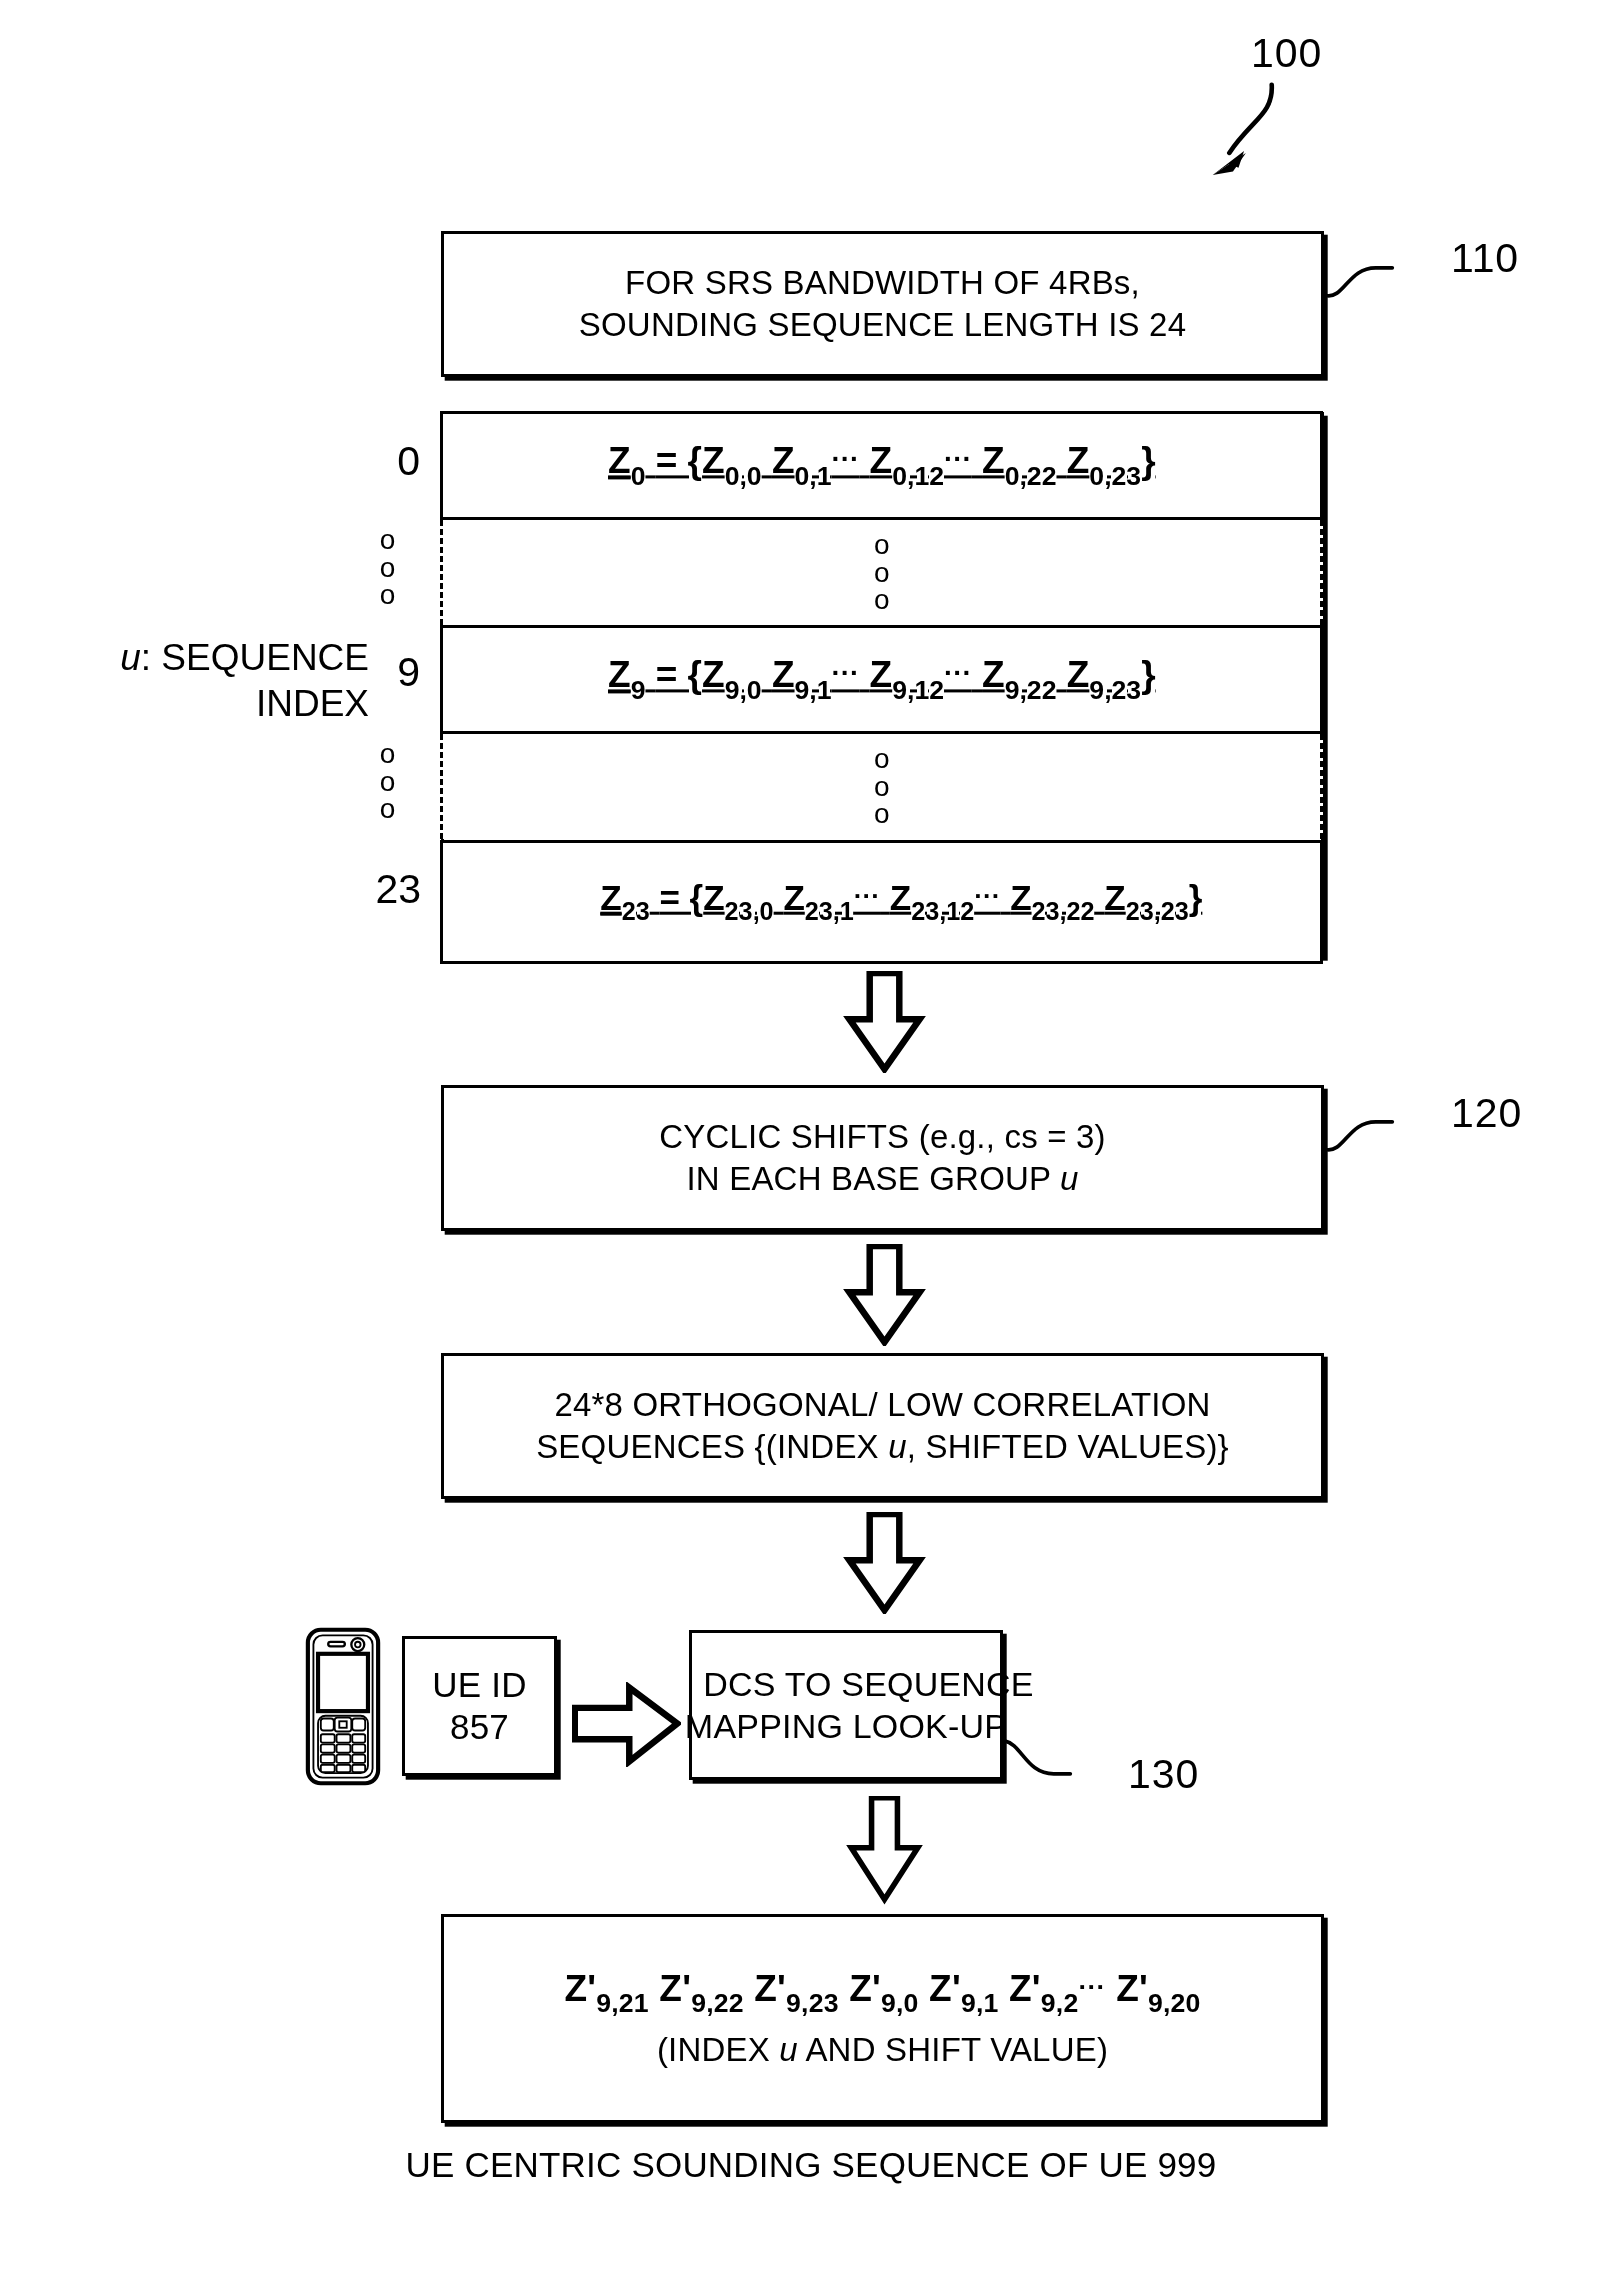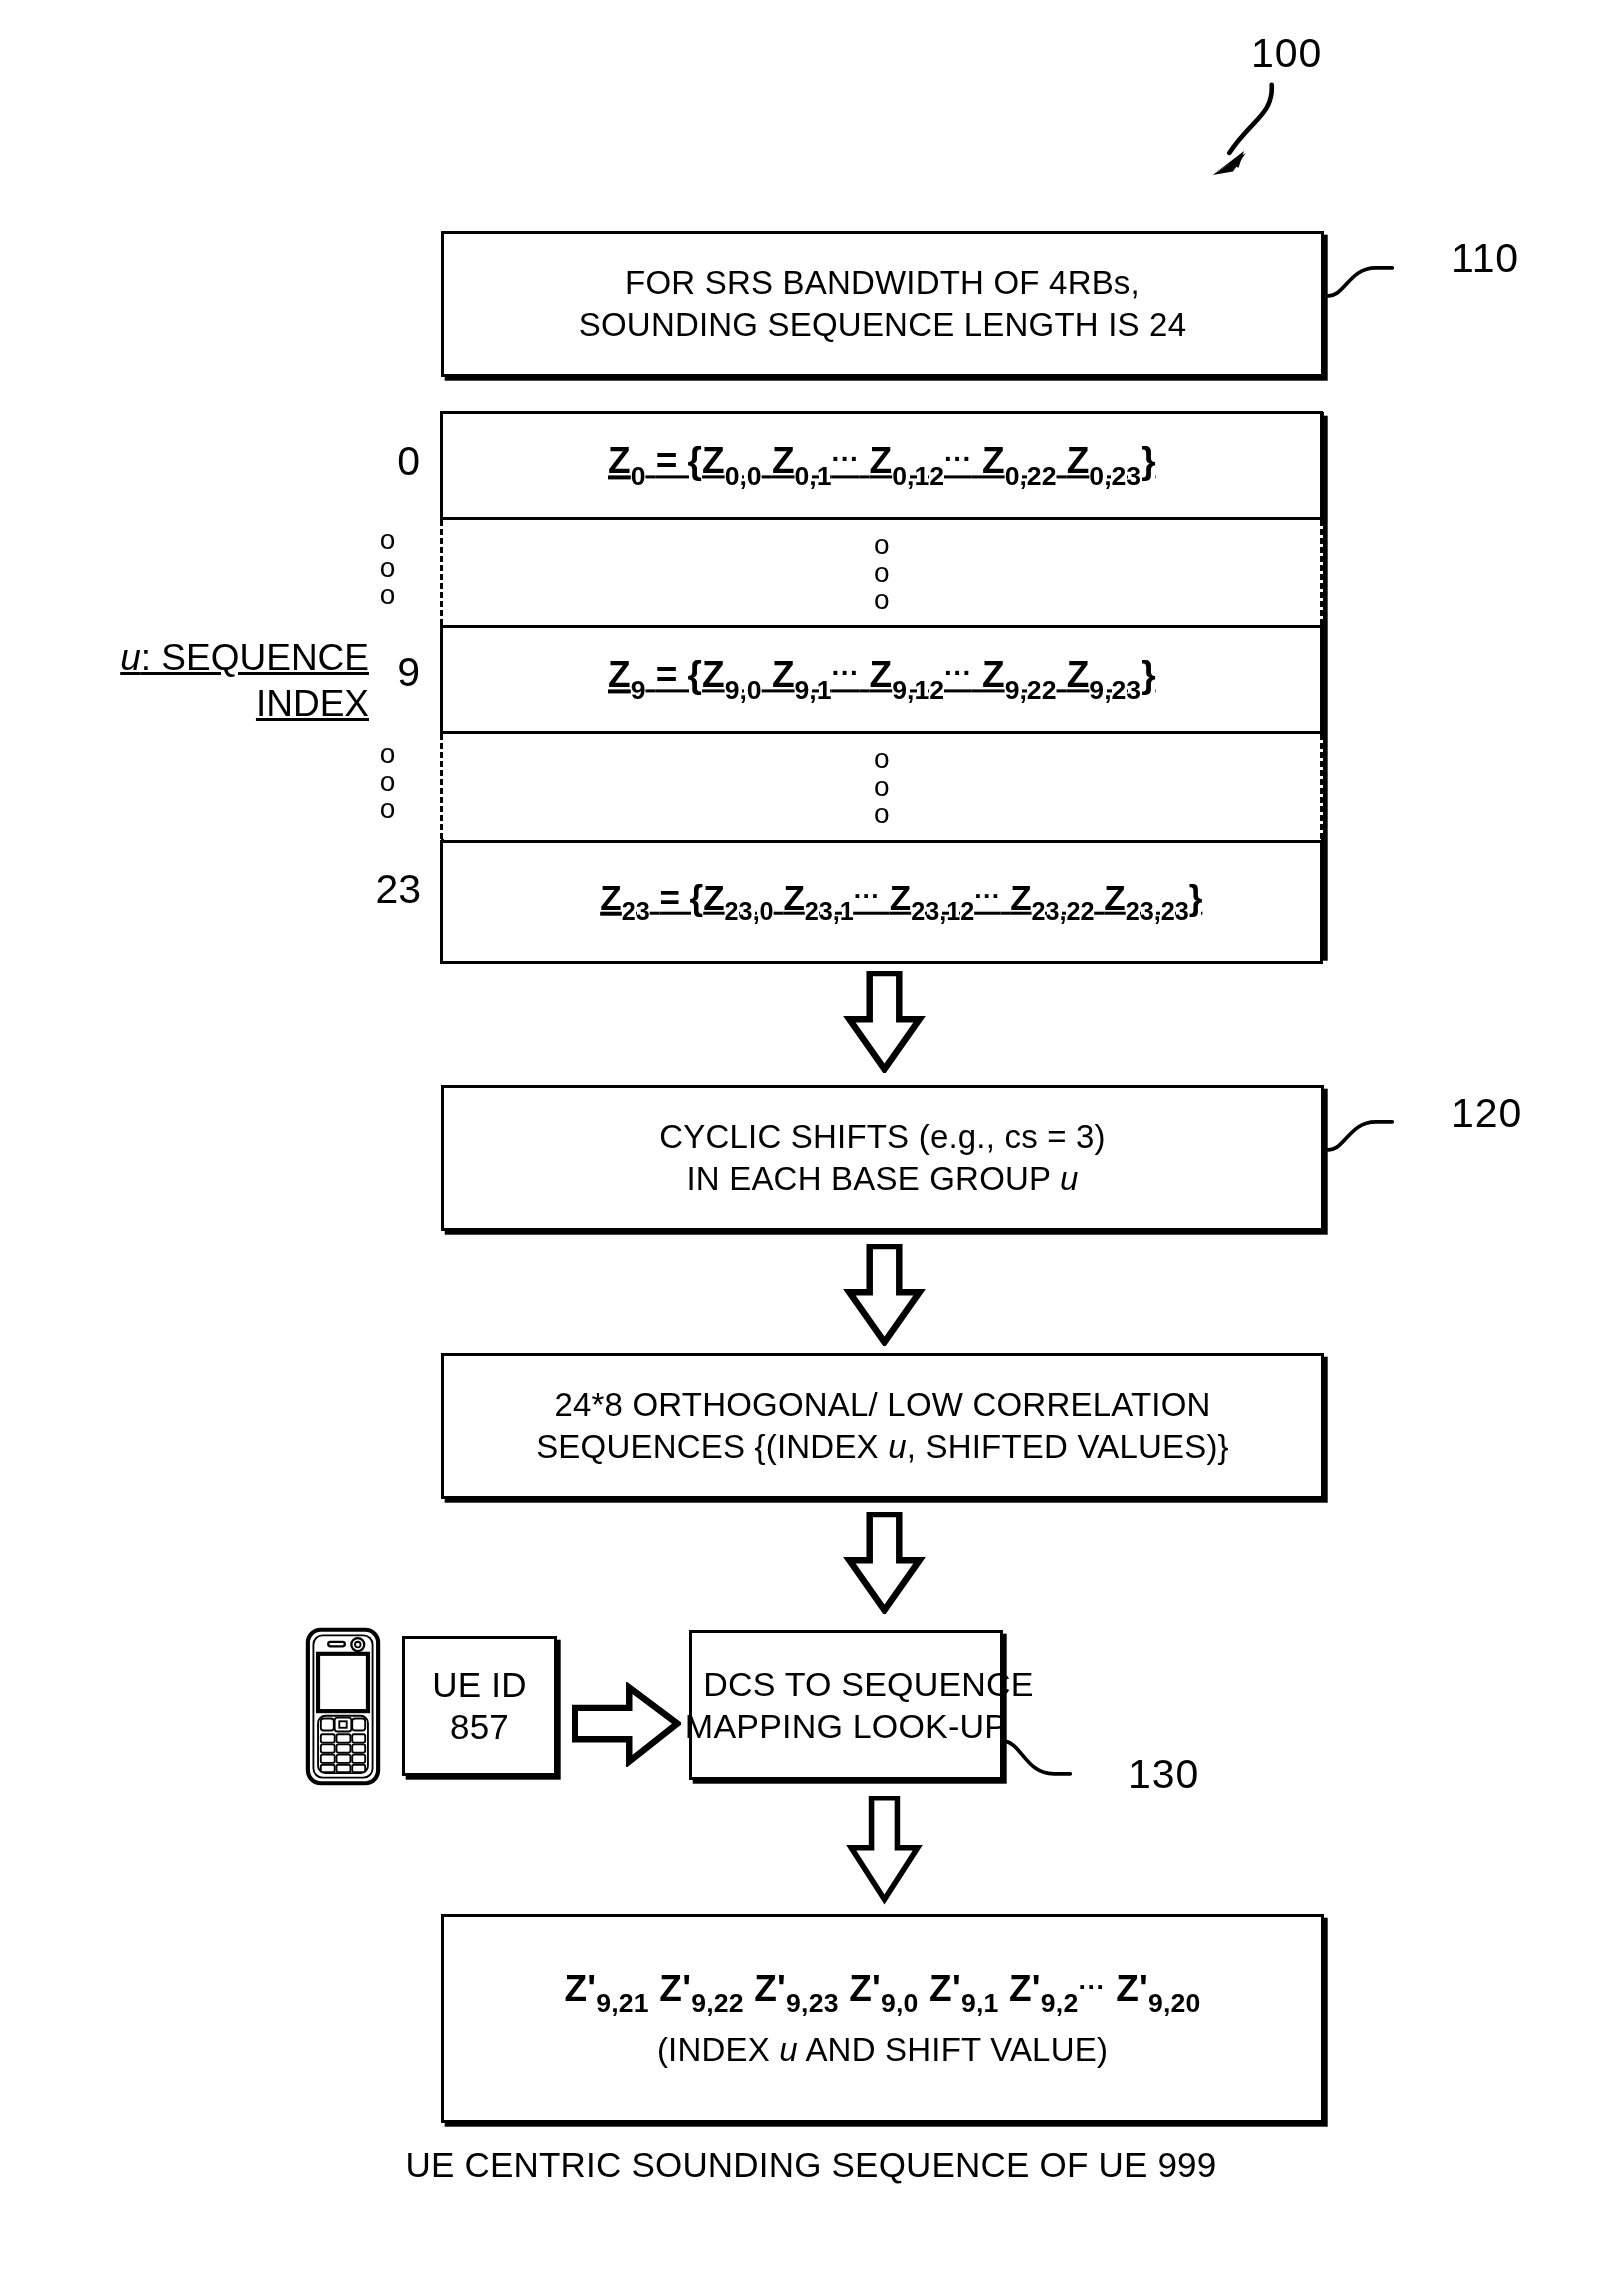--- a/index.html
+++ b/index.html
@@ -131,21 +131,20 @@
   }
 
   
   #ulabel {
     position: absolute;
     left: 92px; top: 635px;
     width: 277px;
     text-align: right;
     font-size: 37px;
     line-height: 46px;
-    text-decoration: underline;
   }
   .ital { font-style: italic; }
 
   
   .barrow { position: absolute; }
 
   
   #phone { position: absolute; left: 305px; top: 1627px; width: 76px; height: 159px; }
 
   

